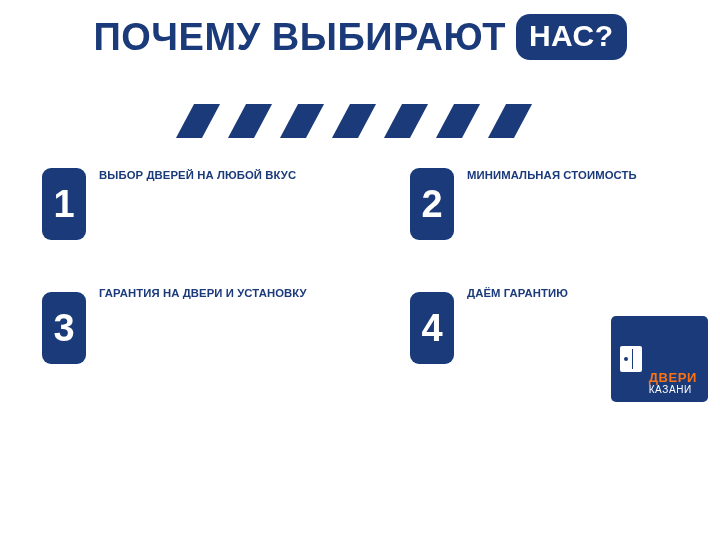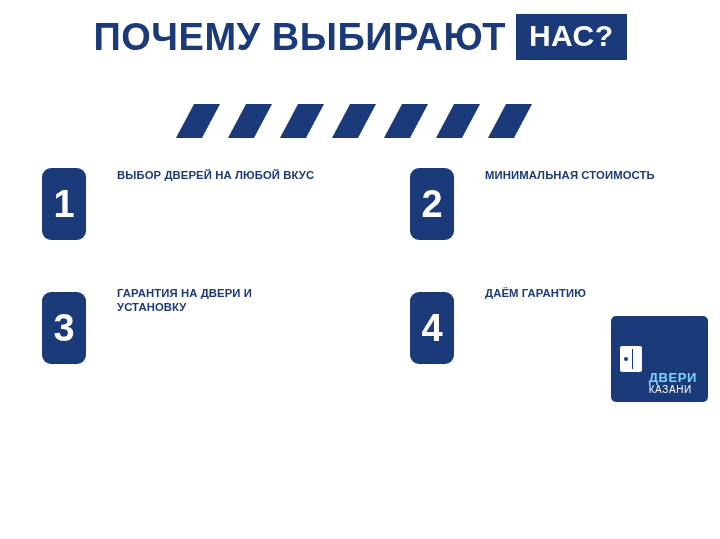--- a/index.html
+++ b/index.html
@@ -43,21 +43,21 @@
     line-height: 1;
     font-family: "Liberation Sans", sans-serif;
   }
   .title-badge {
     background: #1b3a7a;
     color: #ffffff;
     font-size: 30px;
     font-weight: bold;
     line-height: 1;
     padding: 7px 13px 9px 13px;
-    border-radius: 0;
+    border-radius: 14px;
     letter-spacing: 0.5px;
   }
 
   
   .stripes {
     position: absolute;
     left: 185px;
     top: 104px;
     width: 350px;
     height: 34px;
@@ -97,21 +97,21 @@
     border-radius: 9px;
     color: #ffffff;
     font-size: 38px;
     font-weight: bold;
     display: flex;
     align-items: center;
     justify-content: center;
     line-height: 1;
   }
   .texts {
-    padding-left: 31px;
+    padding-left: 13px;
     padding-top: 1px;
     max-width: 232px;
   }
   .feat-title {
     color: #1b3a7a;
     font-size: 11.3px;
     font-weight: bold;
     letter-spacing: 0.1px;
     line-height: 1.22;
     margin-bottom: 3px;
@@ -163,21 +163,21 @@
     content: "";
     position: absolute;
     left: 12px;
     top: 3px;
     width: 1.6px;
     height: 20px;
     background: #1b3a7a;
   }
   .logo-text { line-height: 1.05; }
   .logo-text .l1 {
-    color: #7dd3fc;
+    color: #f97316;
     font-size: 13px;
     font-weight: bold;
     letter-spacing: 0.6px;
     margin-top: 48px;
   }
   .logo-text .l2 {
     color: #ffffff;
     font-size: 10px;
     letter-spacing: 0.6px;
   }

